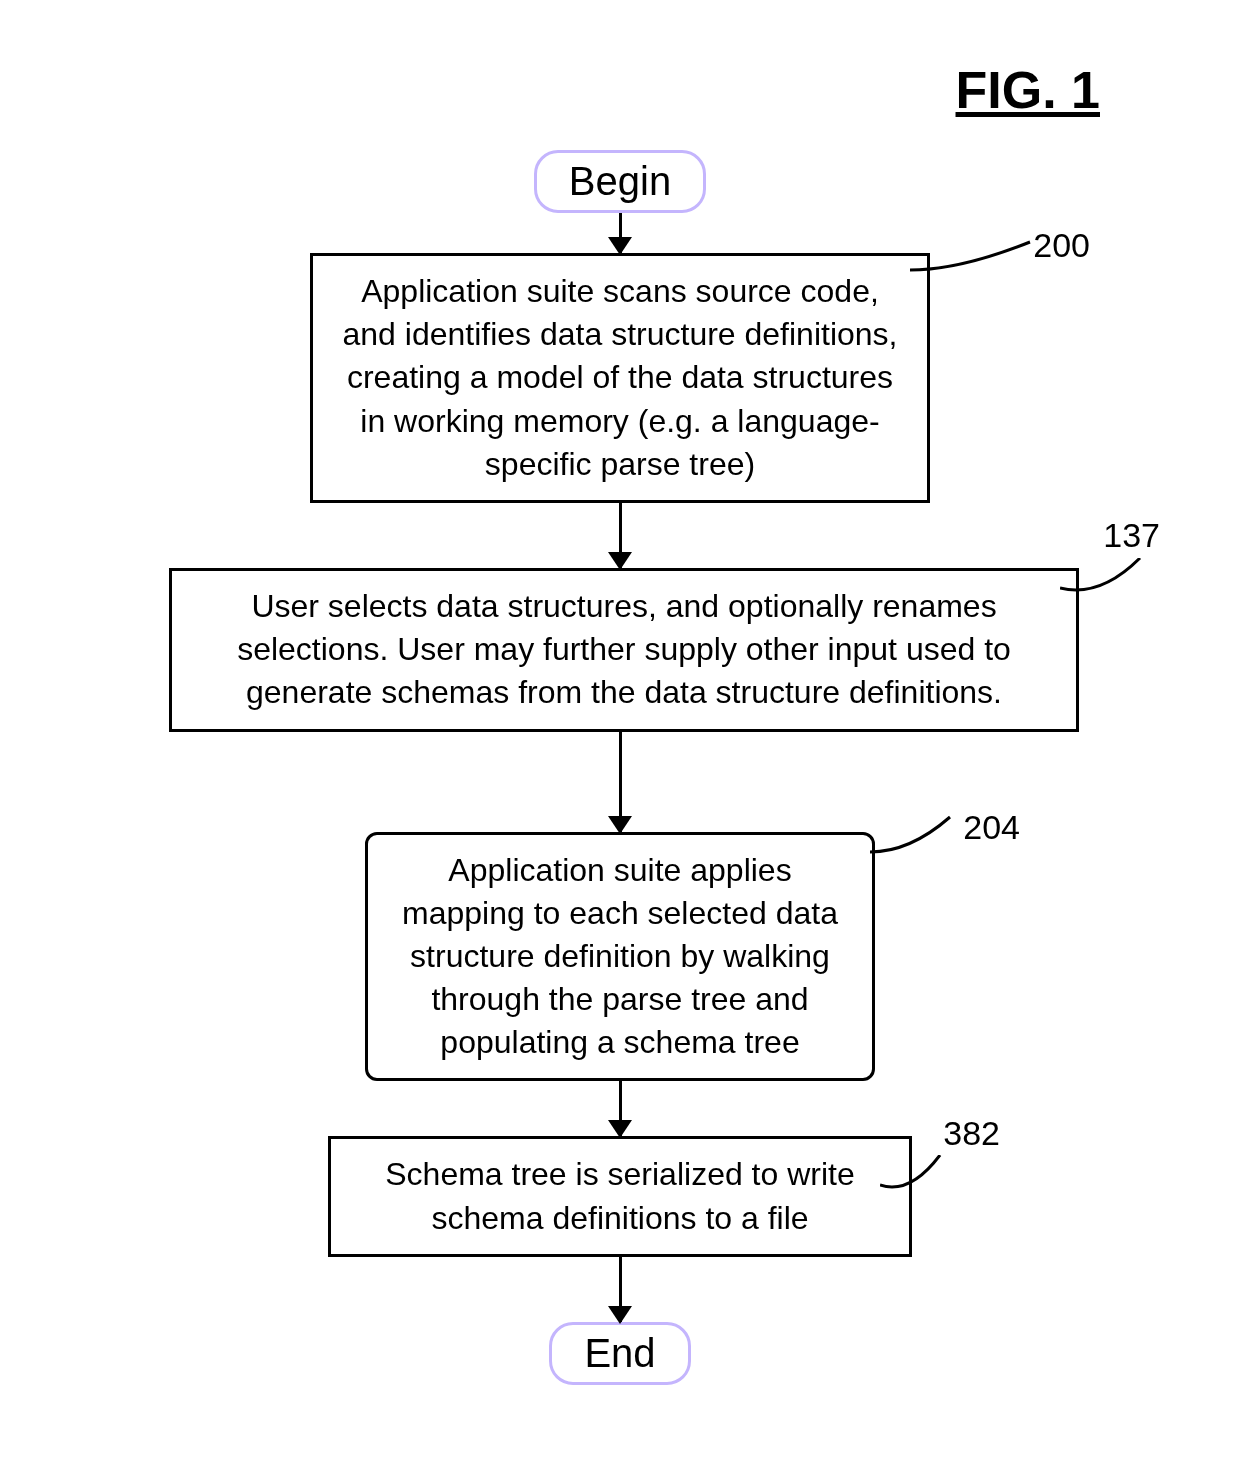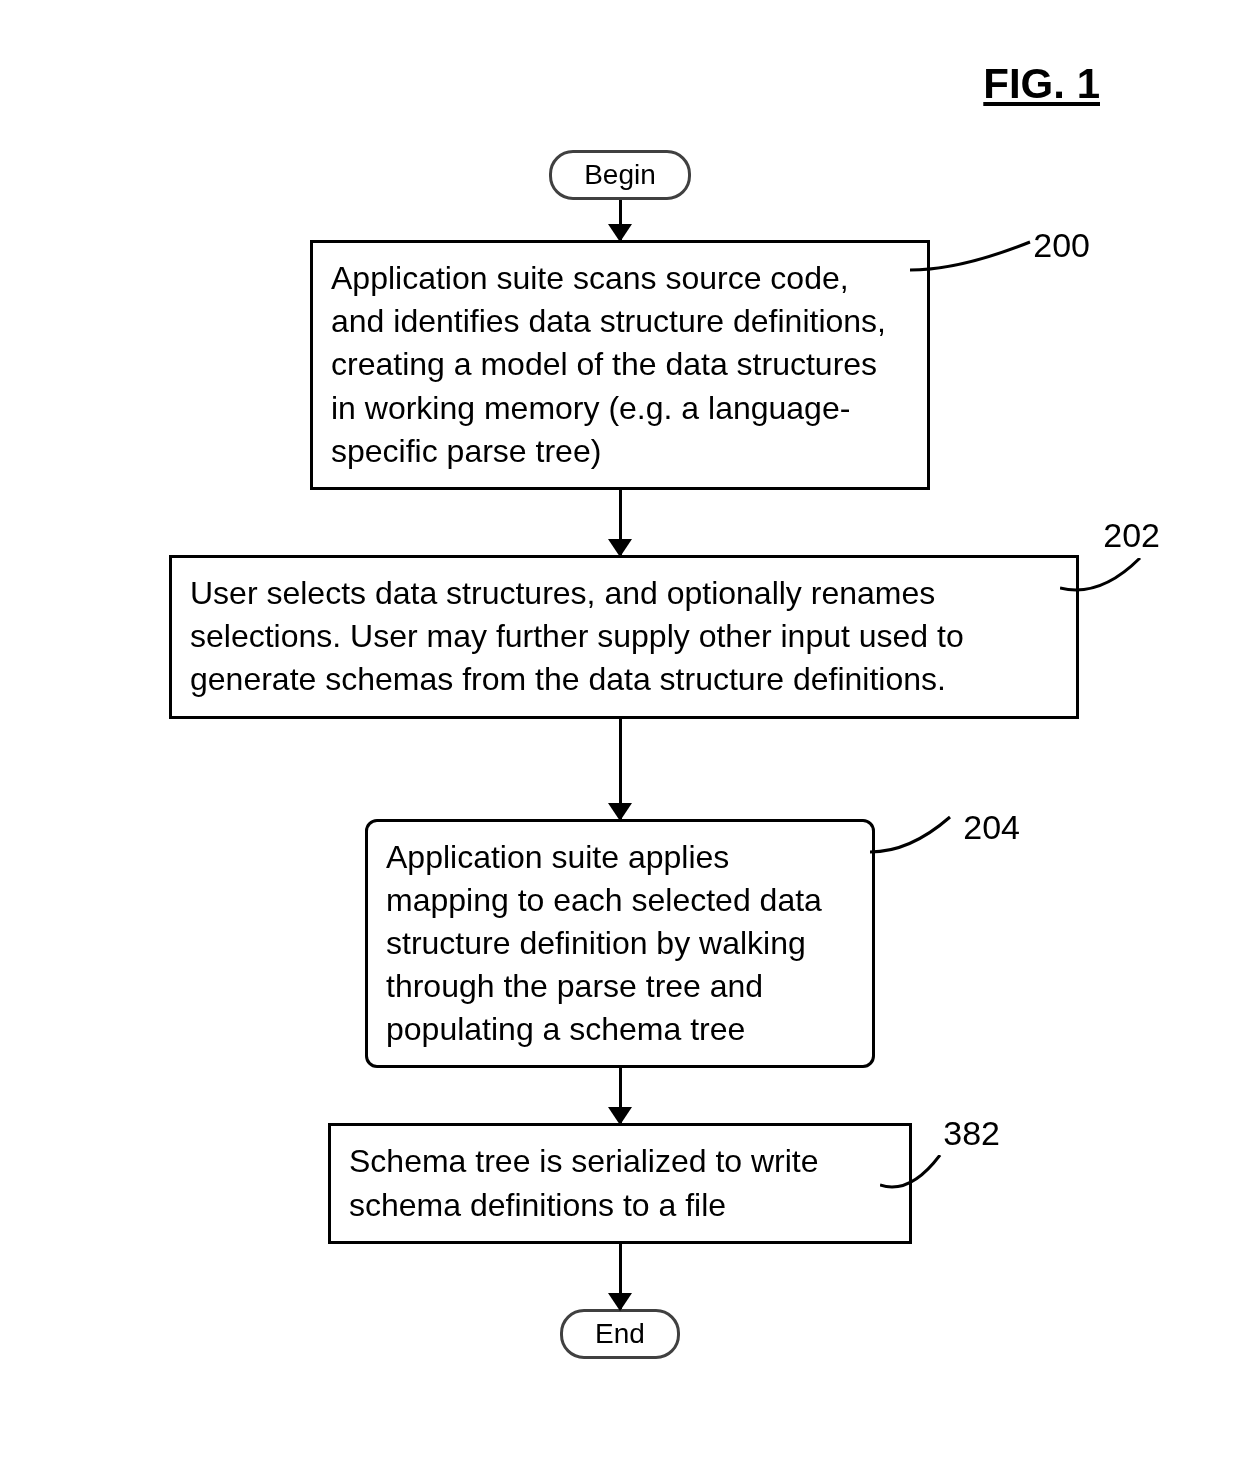--- a/index.html
+++ b/index.html
@@ -11,46 +11,46 @@
       width: 1240px;
       height: 1482px;
       background: white;
       font-family: Arial, Helvetica, sans-serif;
       position: relative;
     }
     .figure-title {
       position: absolute;
       top: 60px;
       right: 140px;
-      font-size: 42px;
+      font-size: 52px;
       font-weight: bold;
       text-decoration: underline;
       text-underline-offset: 4px;
     }
     .flowchart {
       position: absolute;
       top: 150px;
       left: 0;
       width: 100%;
       display: flex;
       flex-direction: column;
       align-items: center;
     }
     .terminal {
-      border: 3px solid #404040;
+      border: 3px solid #c4b5fd;
       border-radius: 24px;
       padding: 6px 32px;
-      font-size: 28px;
+      font-size: 40px;
       background: white;
     }
     .process-box {
       border: 3px solid black;
       background: white;
       font-size: 32px;
-      text-align: left;
+      text-align: center;
       line-height: 1.35;
       padding: 14px 18px;
       position: relative;
     }
     .box-200 {
       width: 620px;
     }
     .box-202 {
       width: 910px;
       margin-left: 8px;
@@ -113,21 +113,21 @@
   <div class="process-box box-206">Schema tree is serialized to write schema definitions to a file</div>
   <div class="arrow-down arrow-65"></div>
   <div class="terminal">End</div>
 </div>
 
 <div class="ref-label ref-200">200</div>
 <svg class="connector-curve" style="top:240px; left:910px; width:130px; height:40px;">
   <path d="M 0 30 Q 50 30 120 2" stroke="black" stroke-width="3" fill="none"></path>
 </svg>
 
-<div class="ref-label ref-202">202</div>
+<div class="ref-label ref-202">137</div>
 <svg class="connector-curve" style="top:558px; left:1060px; width:90px; height:45px;">
   <path d="M 0 30 Q 40 40 80 0" stroke="black" stroke-width="3" fill="none"></path>
 </svg>
 
 <div class="ref-label ref-204">204</div>
 <svg class="connector-curve" style="top:812px; left:870px; width:90px; height:50px;">
   <path d="M 0 40 Q 40 40 80 5" stroke="black" stroke-width="3" fill="none"></path>
 </svg>
 
 <div class="ref-label ref-206">382</div>

